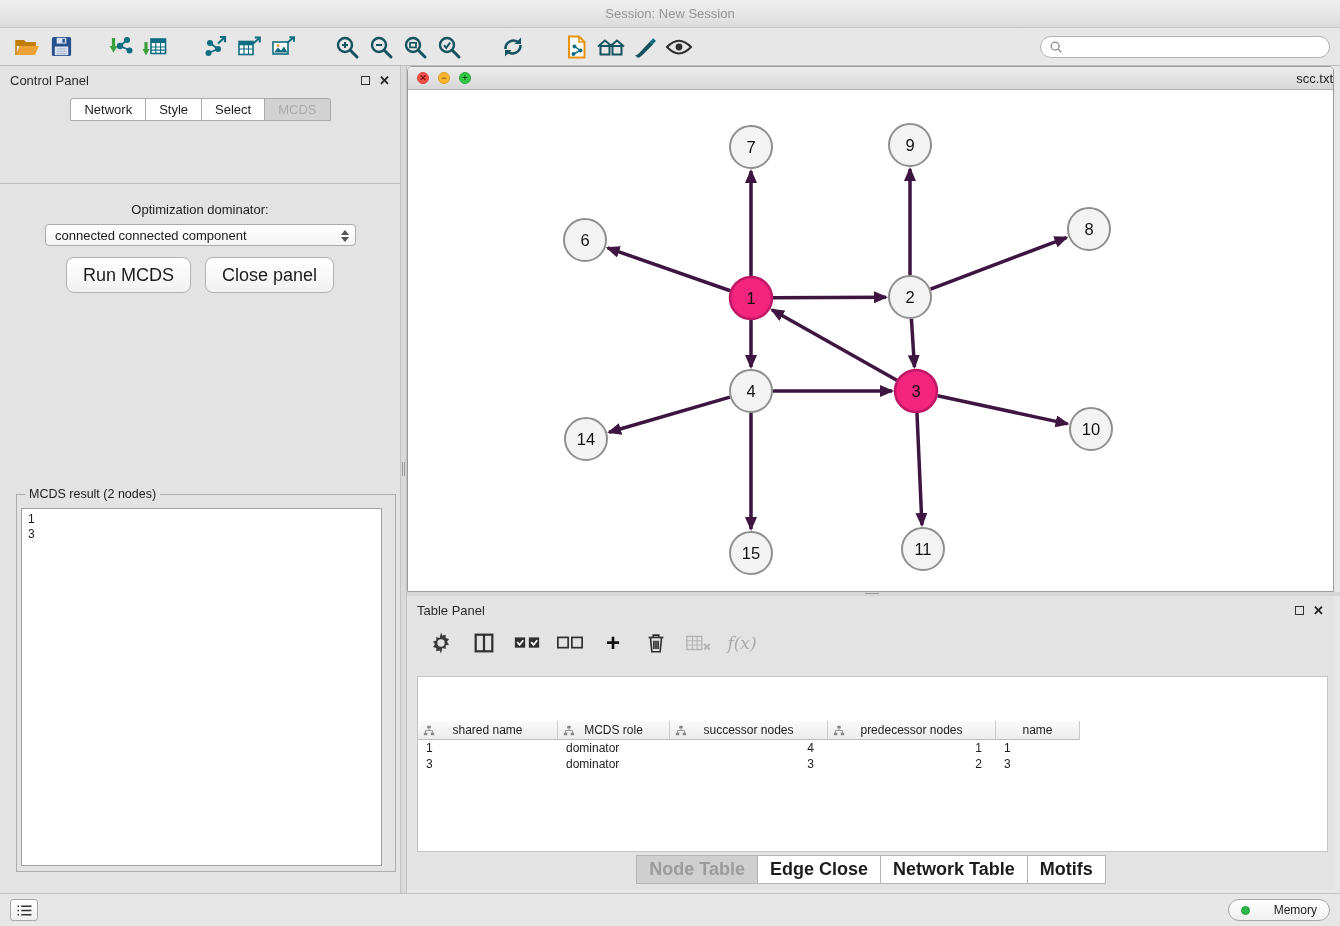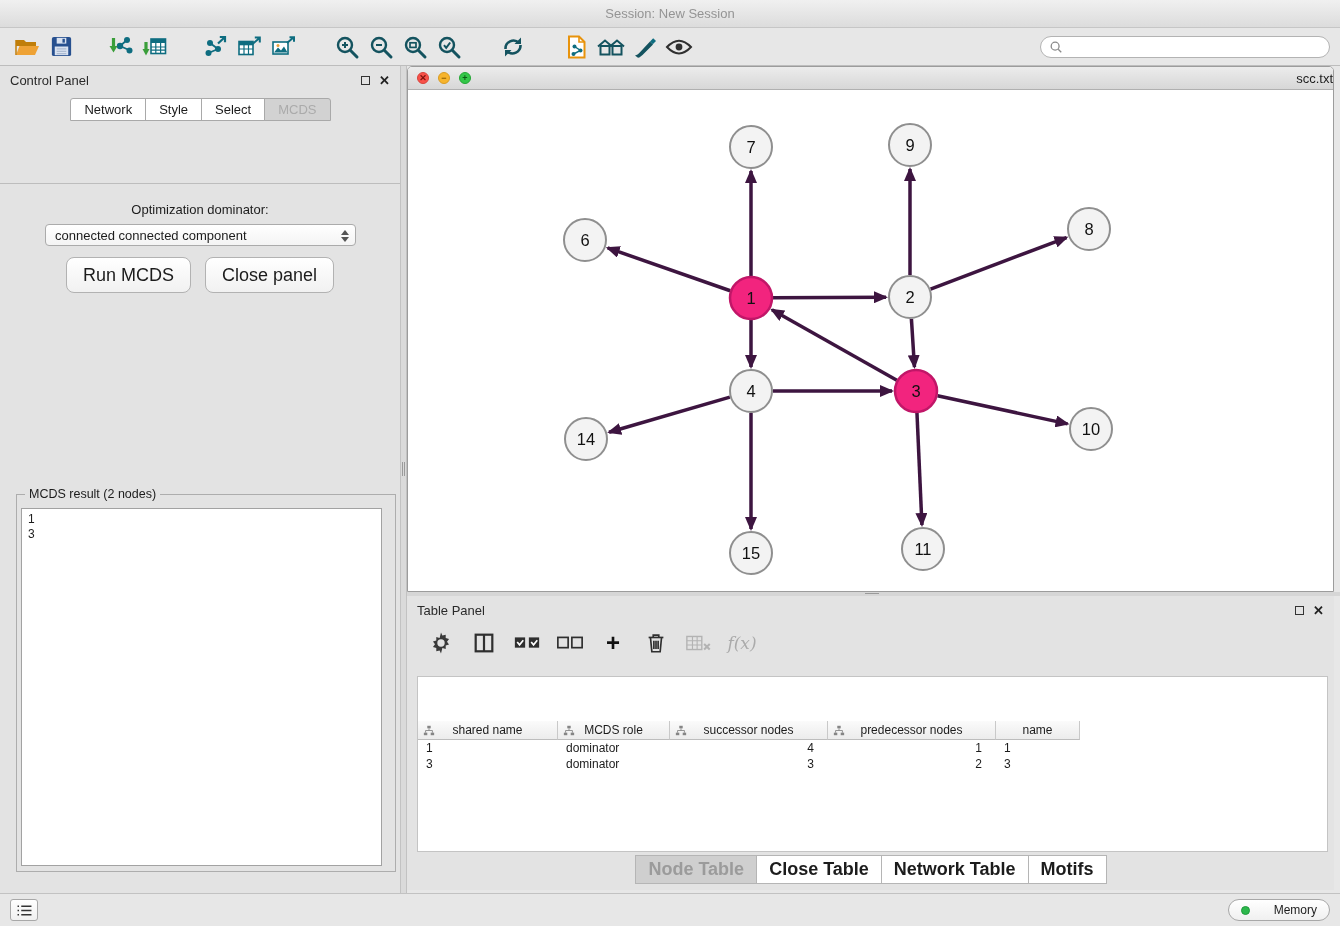--- a/index.html
+++ b/index.html
@@ -460,21 +460,21 @@
         <div class="td c0">3</div>
         <div class="td c1">dominator</div>
         <div class="td c2 num">3</div>
         <div class="td c3 num">2</div>
         <div class="td c4">3</div>
       </div>
     </div>
 
     <div class="tp-tabs">
       <span class="tp-tab active">Node Table</span>
-      <span class="tp-tab">Close Table</span>
+      <span class="tp-tab">Edge Close</span>
       <span class="tp-tab">Network Table</span>
       <span class="tp-tab">Motifs</span>
     </div>
   </div>
 
   <div class="status-bar">
     <div class="sb-left-btn">
       <svg width="17" height="13" viewBox="0 0 18 14">
           <path d="M5.5 2.5h11M5.5 7h11M5.5 11.5h11" stroke="#333" stroke-width="1.6"></path>
           <path d="M1.5 2.5h1.6M1.5 7h1.6M1.5 11.5h1.6" stroke="#333" stroke-width="1.6"></path>

